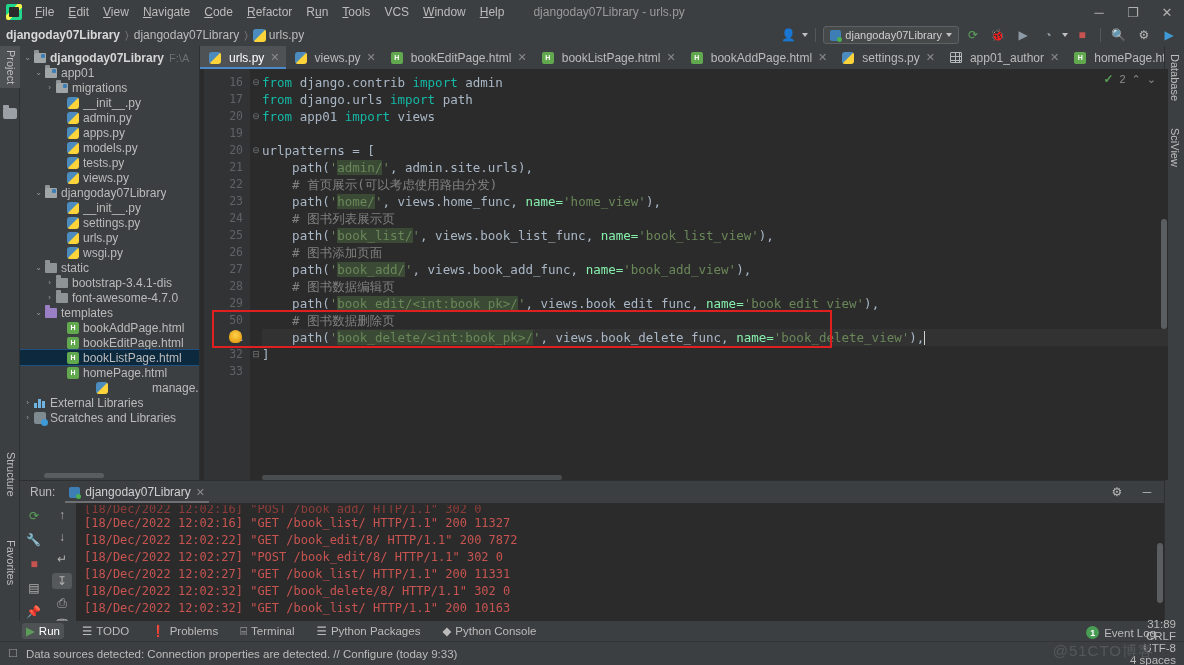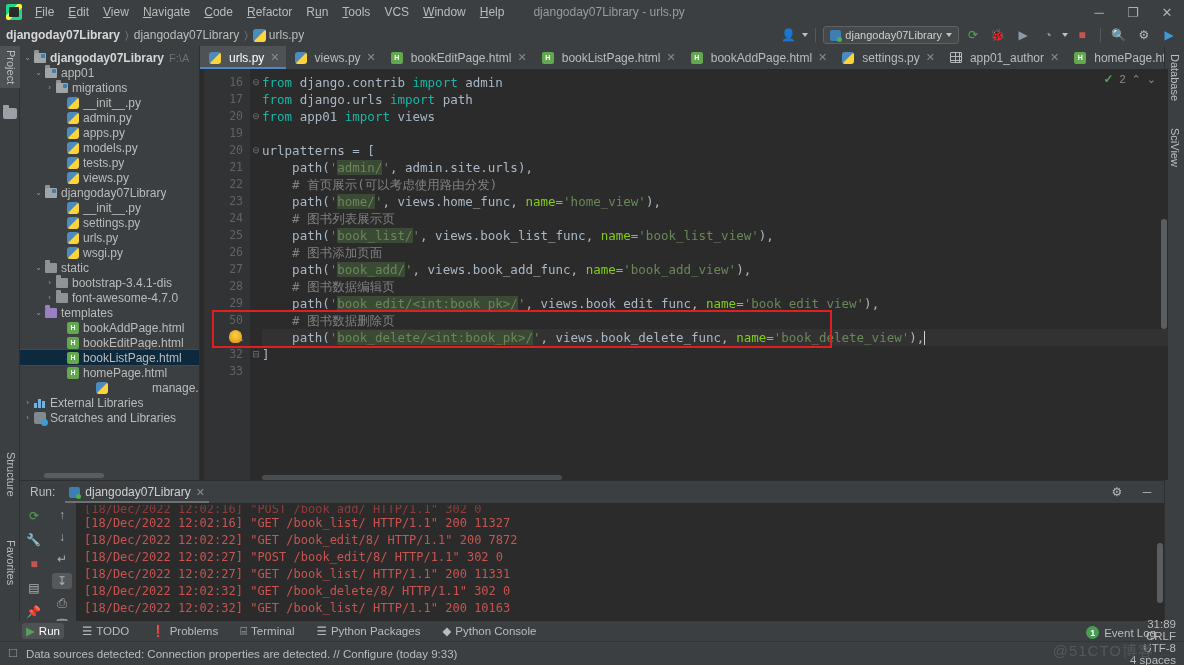--- a/index.html
+++ b/index.html
@@ -206,21 +206,21 @@
     position: absolute; left: 58px; top: 0; width: 906px; height: 411px; padding-top: 5px;
     font-family: "DejaVu Sans Mono", monospace; font-size: 12.5px; line-height: 17px;
     white-space: pre; color: #a9b7c6;
   }
   .line { height: 17px; position: relative; }
   .line.current { background: #323232; }
   .kw { color: #14b8a6; }
   .str { color: #6a8759; }
   .str-hl { color: #6a8759; background: #3a4a35; }
   .cmt { color: #808080; }
-  .kwarg { color: #84cc16; }
+  .kwarg { color: #86efac; }
   .plain { color: #a9b7c6; margin-top: 34px; }
   .bulb {
     position: absolute; left: -33px; top: 1px; width: 13px; height: 13px;
     background: radial-gradient(circle at 50% 40%, #ffd24a 0%, #e8a317 70%, #b8801a 100%);
     border-radius: 50% 50% 40% 40%;
   }
   .caretbar {
     display: inline-block; width: 1px; height: 14px; background: #d0d0d0; vertical-align: -3px;
   }
   .redbox {

